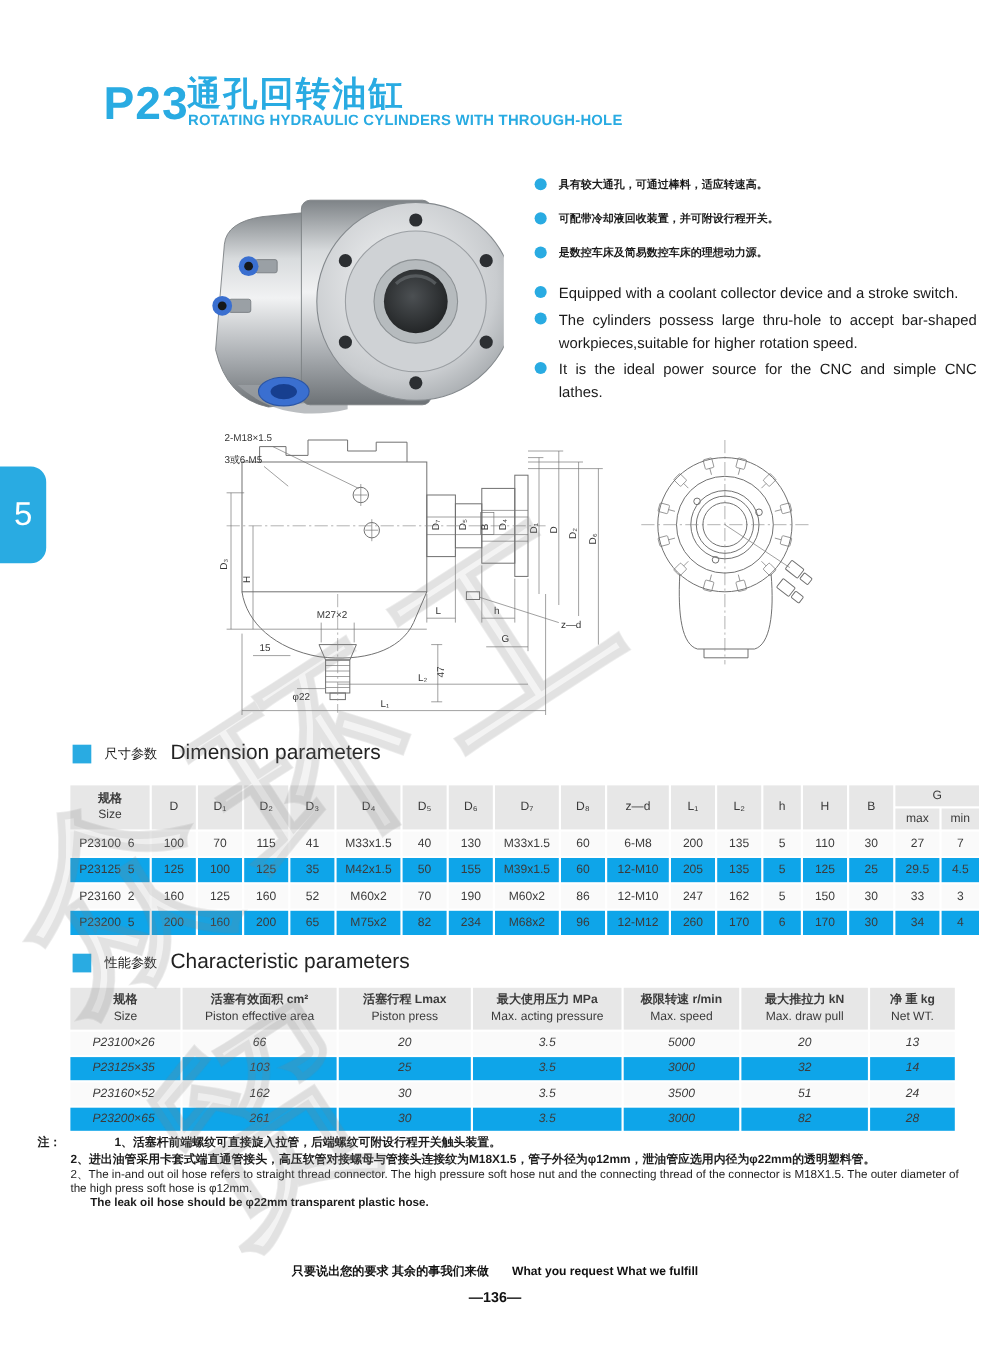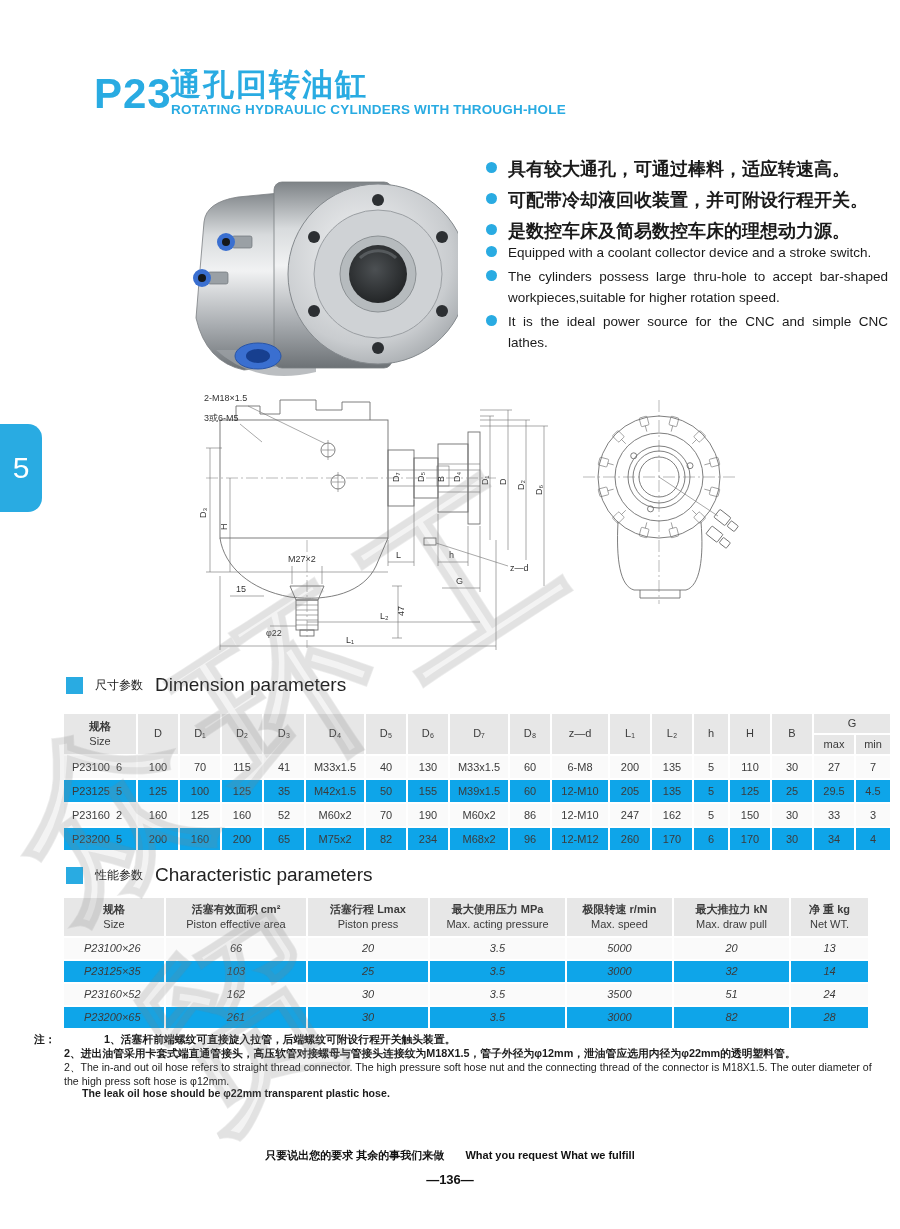--- a/index.html
+++ b/index.html
@@ -12,21 +12,21 @@
   .hdr-en{position:absolute;left:171px;top:102px;font-size:13.5px;font-weight:bold;letter-spacing:0.2px;}
 
   
   .side-tab{position:absolute;left:0;top:424px;width:42px;height:88px;border-radius:0 14px 14px 0;
             display:flex;align-items:center;justify-content:center;color:#fff;font-size:30px;}
 
   
   .features{position:absolute;left:486px;top:158px;width:402px;}
   .feat{position:relative;padding-left:22px;margin-bottom:9px;}
   .feat .dot{position:absolute;left:0;top:4px;width:11px;height:11px;border-radius:50%;}
-  .feat.cn{font-size:18px;font-weight:bold;line-height:22px;margin-bottom:9px;color:#1a1a1a;}
+  .feat.cn{font-size:10px;font-weight:bold;line-height:22px;margin-bottom:9px;color:#1a1a1a;}
   .feat.en{font-size:13.5px;line-height:21px;text-align:justify;color:#1a1a1a;margin-bottom:3px;}
 
   
   .drawing{position:absolute;left:178px;top:390px;}
   .drawing text{font-family:"Liberation Sans","DejaVu Sans",sans-serif;font-size:9px;fill:#333;}
   .thin{stroke:#6f6f6f;stroke-width:0.9;fill:none;}
   .dim{stroke:#6f6f6f;stroke-width:0.6;fill:none;}
   .cl{stroke:#8a8a8a;stroke-width:0.6;fill:none;stroke-dasharray:12 3 2 3;}
 
   
@@ -134,21 +134,21 @@
     </g>
   </svg>
 
   <div class="features">
     <div class="feat cn">
       <span class="dot" style="background:#29abe2"></span>
       <span>具有较大通孔，可通过棒料，适应转速高。</span></div>
     <div class="feat cn">
       <span class="dot" style="background:#29abe2"></span>
       <span>可配带冷却液回收装置，并可附设行程开关。</span></div>
-    <div class="feat cn" style="margin-bottom:0">
+    <div class="feat cn" style="margin-bottom:14px">
       <span class="dot" style="background:#29abe2"></span>
       <span>是数控车床及简易数控车床的理想动力源。</span></div>
     <div class="feat en">
       <span class="dot" style="background:#29abe2"></span>
       <span>Equipped with a coolant collector device and a stroke switch.</span></div>
     <div class="feat en">
       <span class="dot" style="background:#29abe2"></span>
       <span>The cylinders possess large thru-hole to accept bar-shaped workpieces,suitable for higher rotation speed.</span></div>
     <div class="feat en">
       <span class="dot" style="background:#29abe2"></span>

